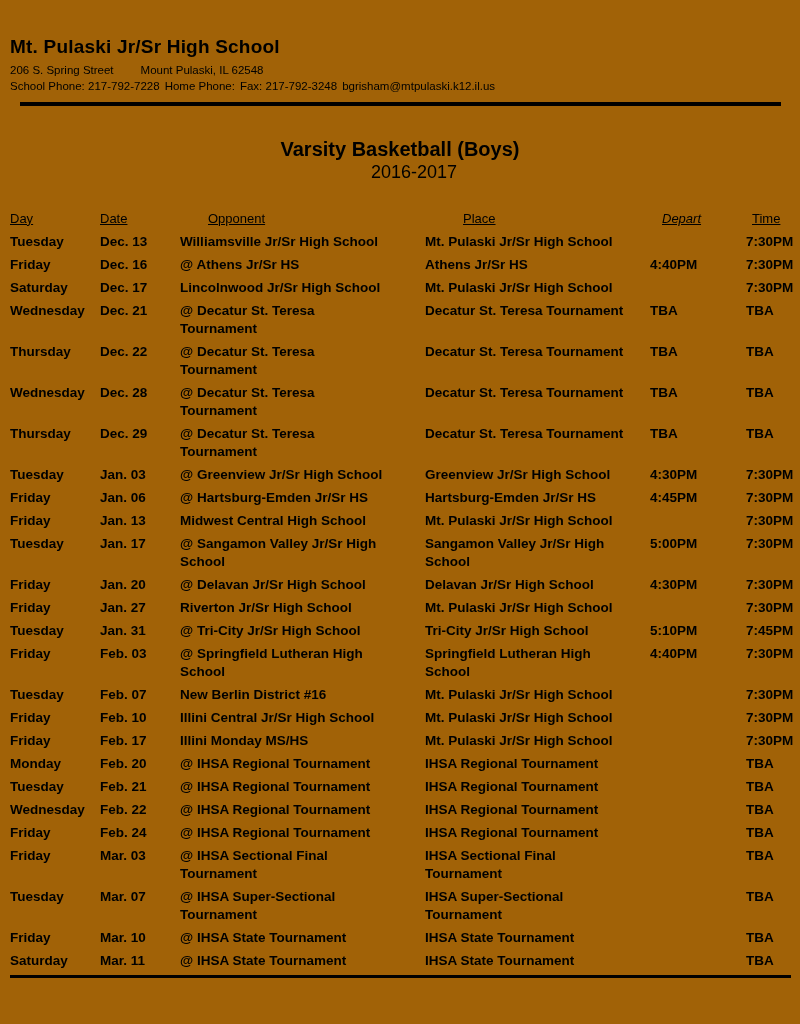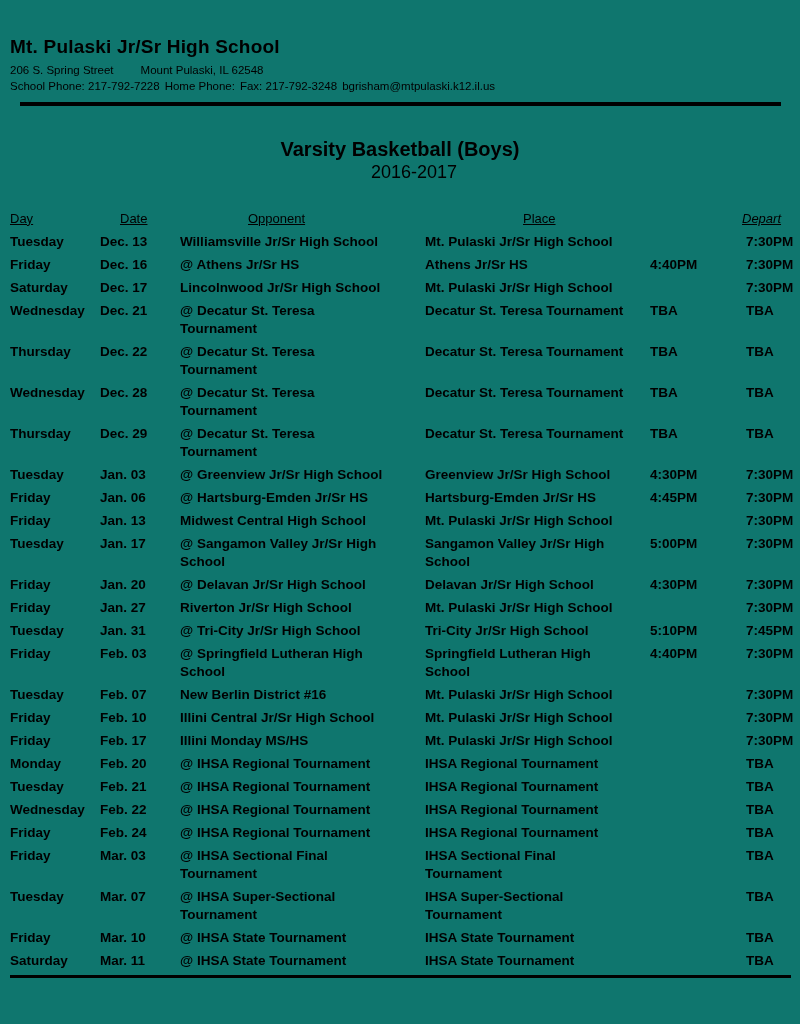--- a/index.html
+++ b/index.html
@@ -8,21 +8,21 @@
     width: 800px;
     height: 1024px;
     font-family: "Liberation Sans", sans-serif;
     color: #000;
     overflow: hidden;
   }
   .page {
     position: relative;
     width: 800px;
     height: 1024px;
-    background: #0f766e;
+    background: #a16207;
   }
 
   
   .letterhead { padding: 36px 10px 0 10px; }
   .school-name {
     font-size: 19px;
     font-weight: bold;
     line-height: 22px;
     letter-spacing: 0.2px;
   }
@@ -61,21 +61,21 @@
     margin-left: 28px;
   }
 
   
   .sched { margin: 27px 0 0 10px; width: 790px; }
   .grid-row {
     display: grid;
     grid-template-columns: 90px 80px 245px 225px 96px 54px;
     align-items: start;
   }
-  .thead { margin-bottom: 5px; gap: 20px; }
+  .thead { margin-bottom: 5px; }
   .thead .cell {
     font-size: 13px;
     font-weight: normal;
     line-height: 18px;
   }
   .thead .cell span { text-decoration: underline; }
   .h-opponent { padding-left: 28px; }
   .h-place    { padding-left: 38px; }
   .h-depart   { padding-left: 12px; font-style: italic; }
   .h-time     { padding-left: 6px; }

